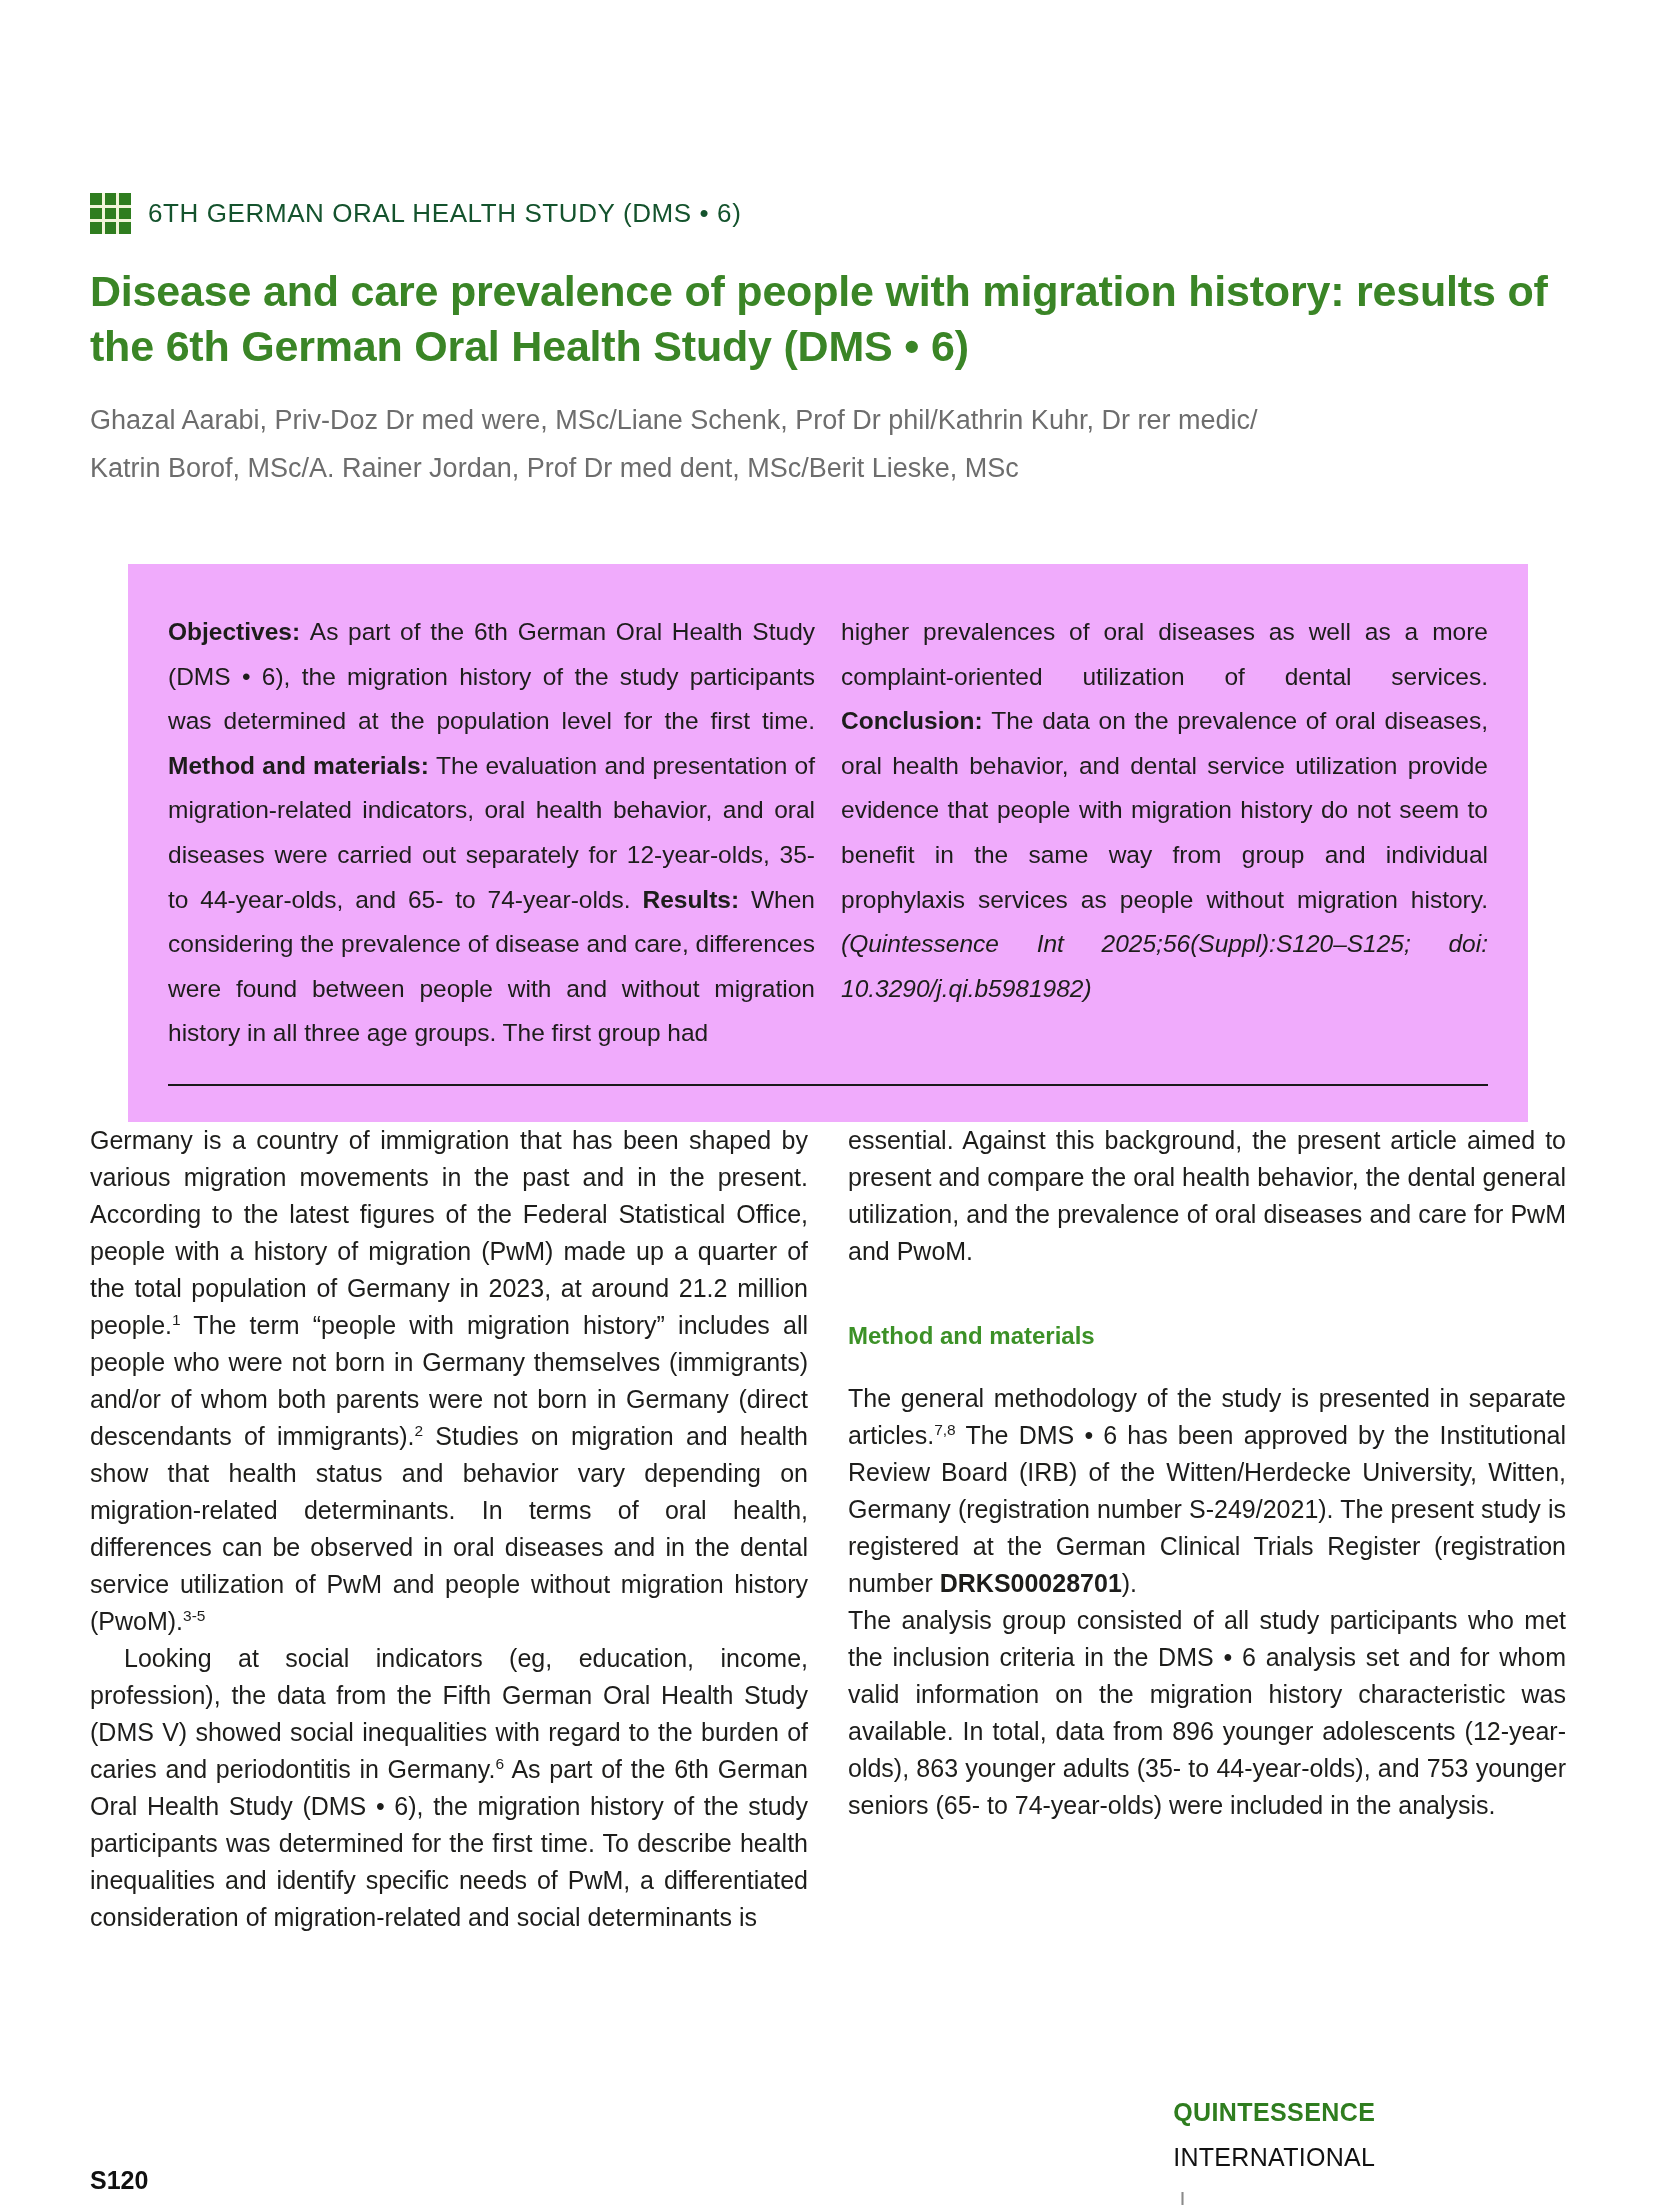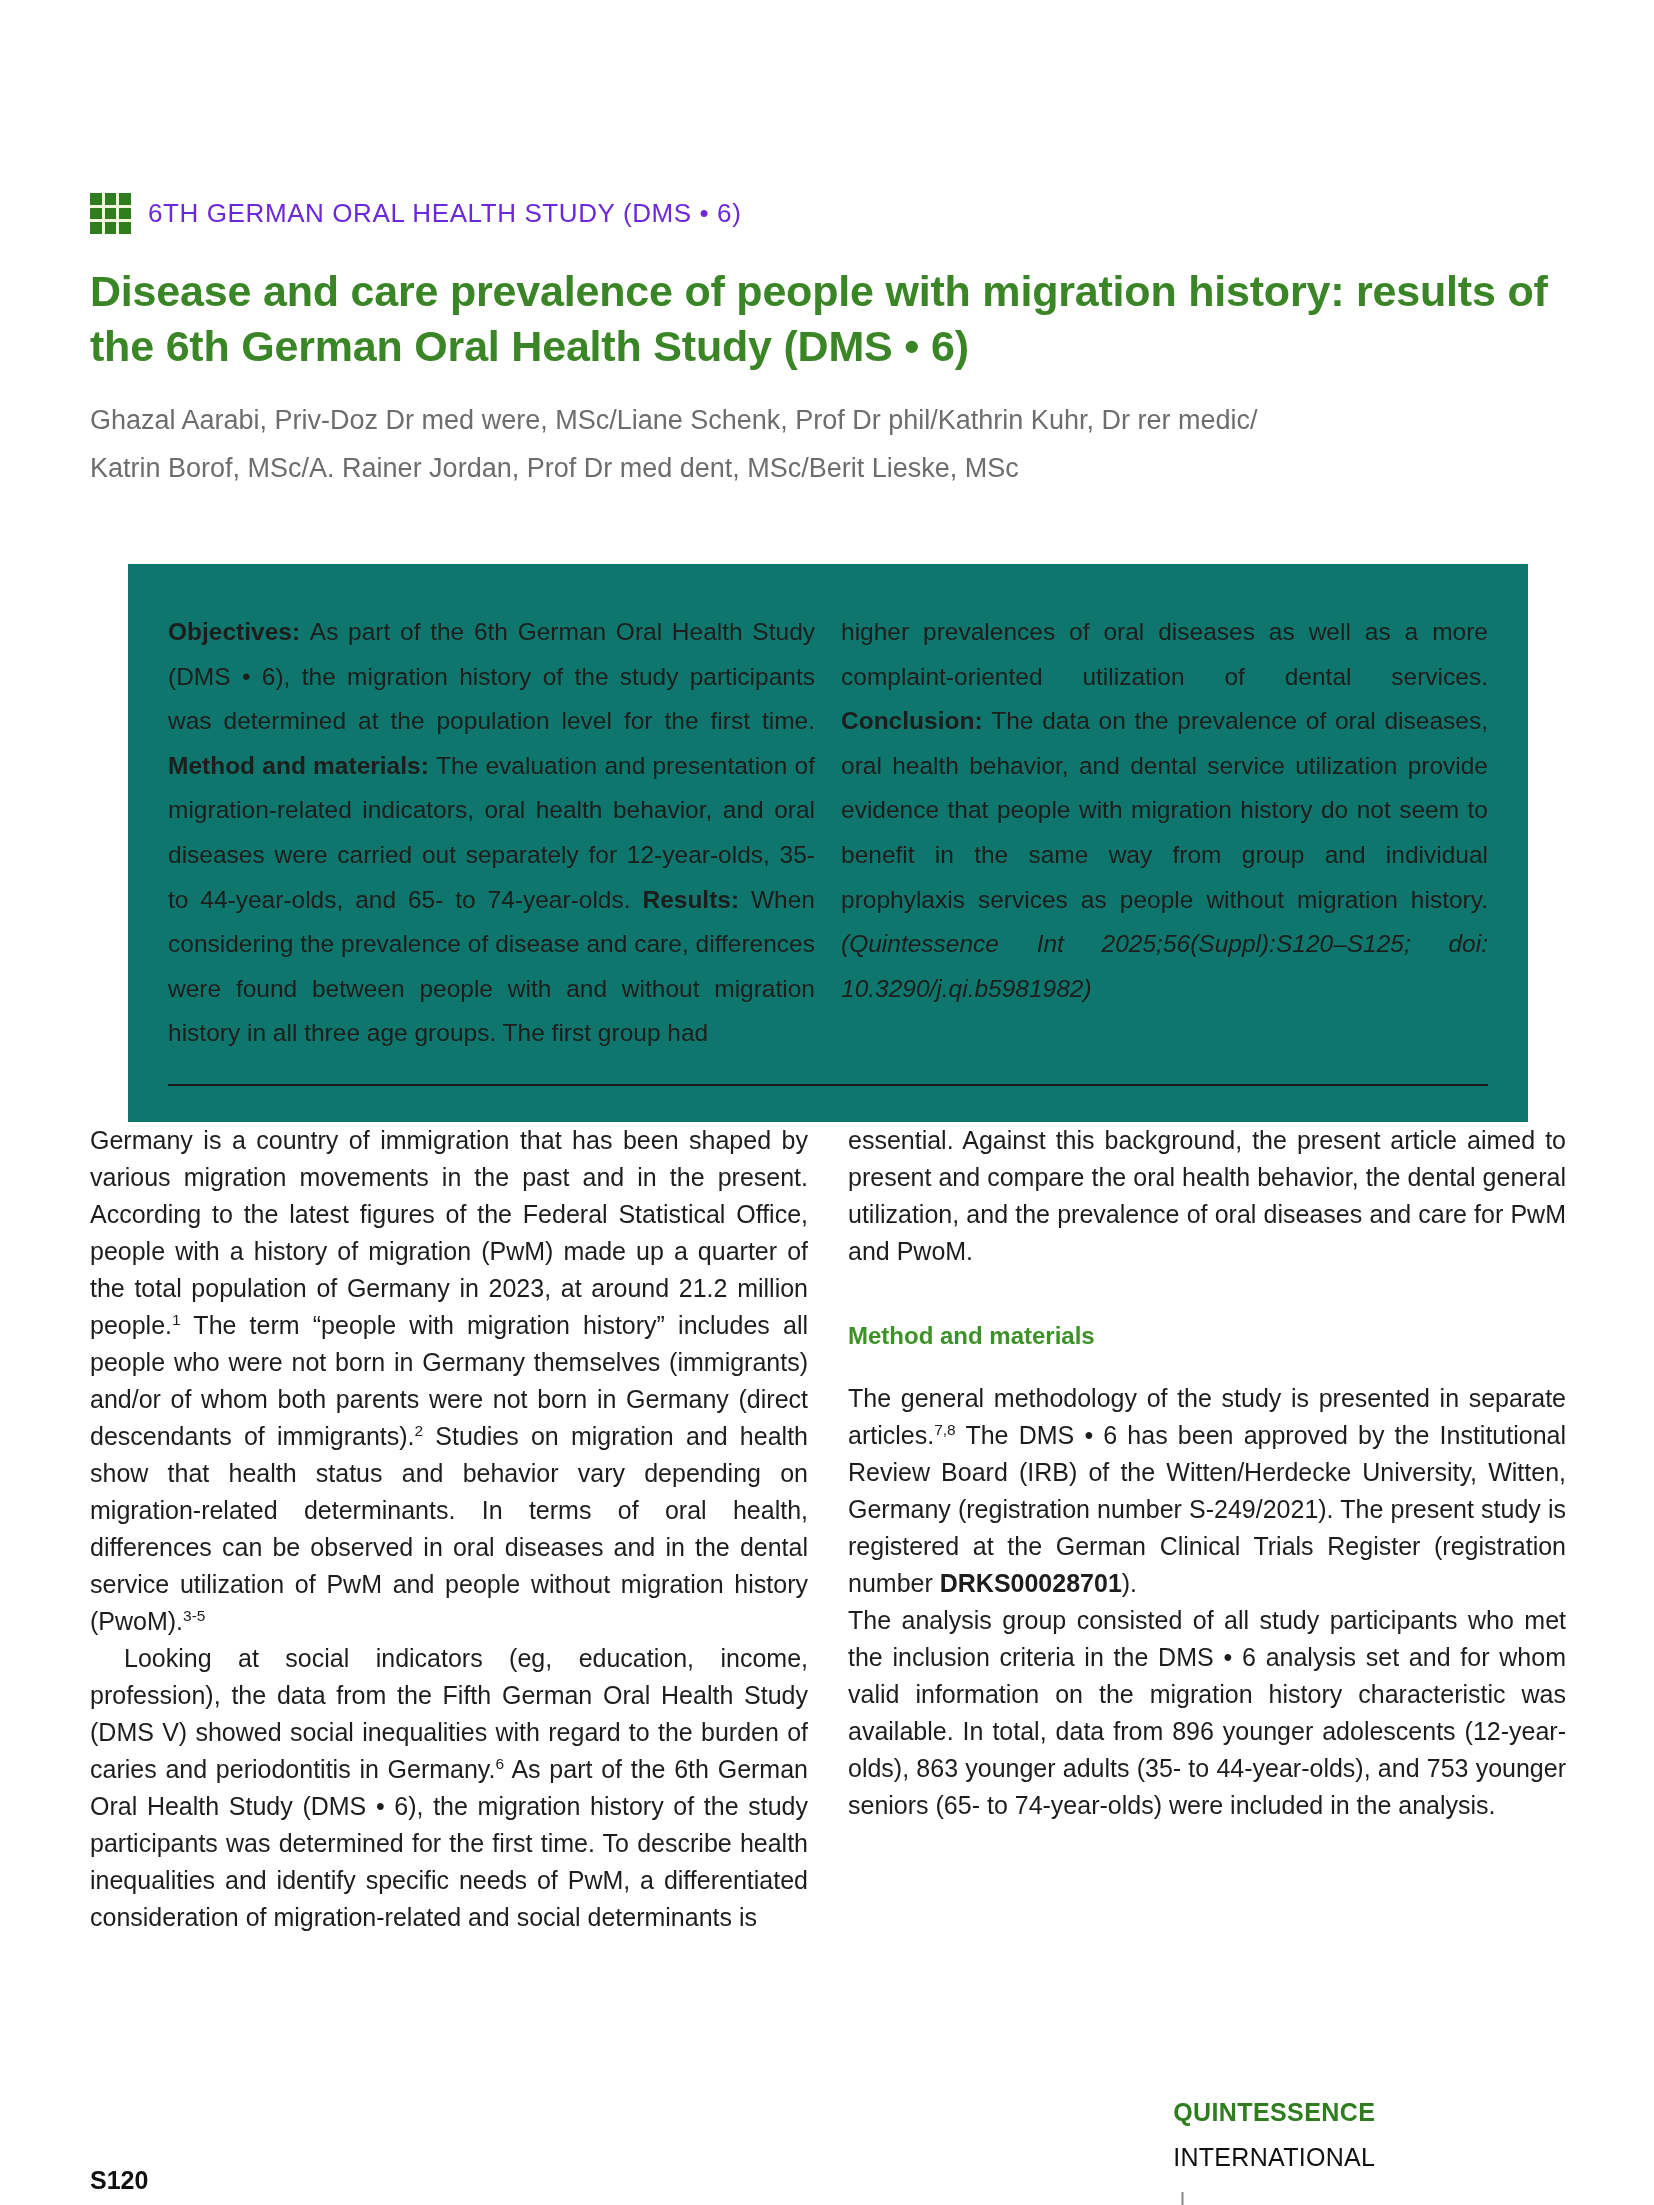--- a/index.html
+++ b/index.html
@@ -14,32 +14,32 @@
   .page { position:relative; width:100%; height:100%; padding:193px 88px 0 90px; }
 
   
   .eyebrow-row { display:flex; align-items:center; gap:17px; }
   .grid-icon {
     width:41px; height:41px; flex:0 0 auto;
     display:grid; grid-template-columns:repeat(3,1fr); grid-template-rows:repeat(3,1fr);
     gap:3px; background:#f2f5d9;
   }
   .grid-icon i { display:block; background:#2f7d1f; }
-  .eyebrow { font-size:26px; letter-spacing:0.6px; color:#6d28d9; white-space:nowrap; }
+  .eyebrow { font-size:26px; letter-spacing:0.6px; color:#14532d; white-space:nowrap; }
 
   h1.title {
     margin:30px 0 0; font-size:43px; line-height:1.28; font-weight:700;
     color:#3a8526; letter-spacing:-0.2px;
   }
   .authors { margin:22px 0 0; font-size:27px; line-height:1.78; color:#6d6d6d; font-weight:400; }
 
   
   .abstract-box {
     margin:72px 38px 0 38px;
-    background:#0f766e;
+    background:#f0abfc;
     padding:46px 40px 36px 40px;
   }
   .abs-cols { display:grid; grid-template-columns:1fr 1fr; column-gap:26px; }
   .abs { margin:0; font-size:24.5px; line-height:1.82; text-align:justify; }
   .abs-rule { border:none; border-top:2px solid #1a1a1a; margin:28px 0 0 0; }
   .keywords { margin:24px 0 0; font-size:24.5px; line-height:1.4; }
 
   
   .body-cols { display:grid; grid-template-columns:1fr 1fr; column-gap:40px; }
   .body-p { margin:0; font-size:25px; line-height:1.48; text-align:justify; }

